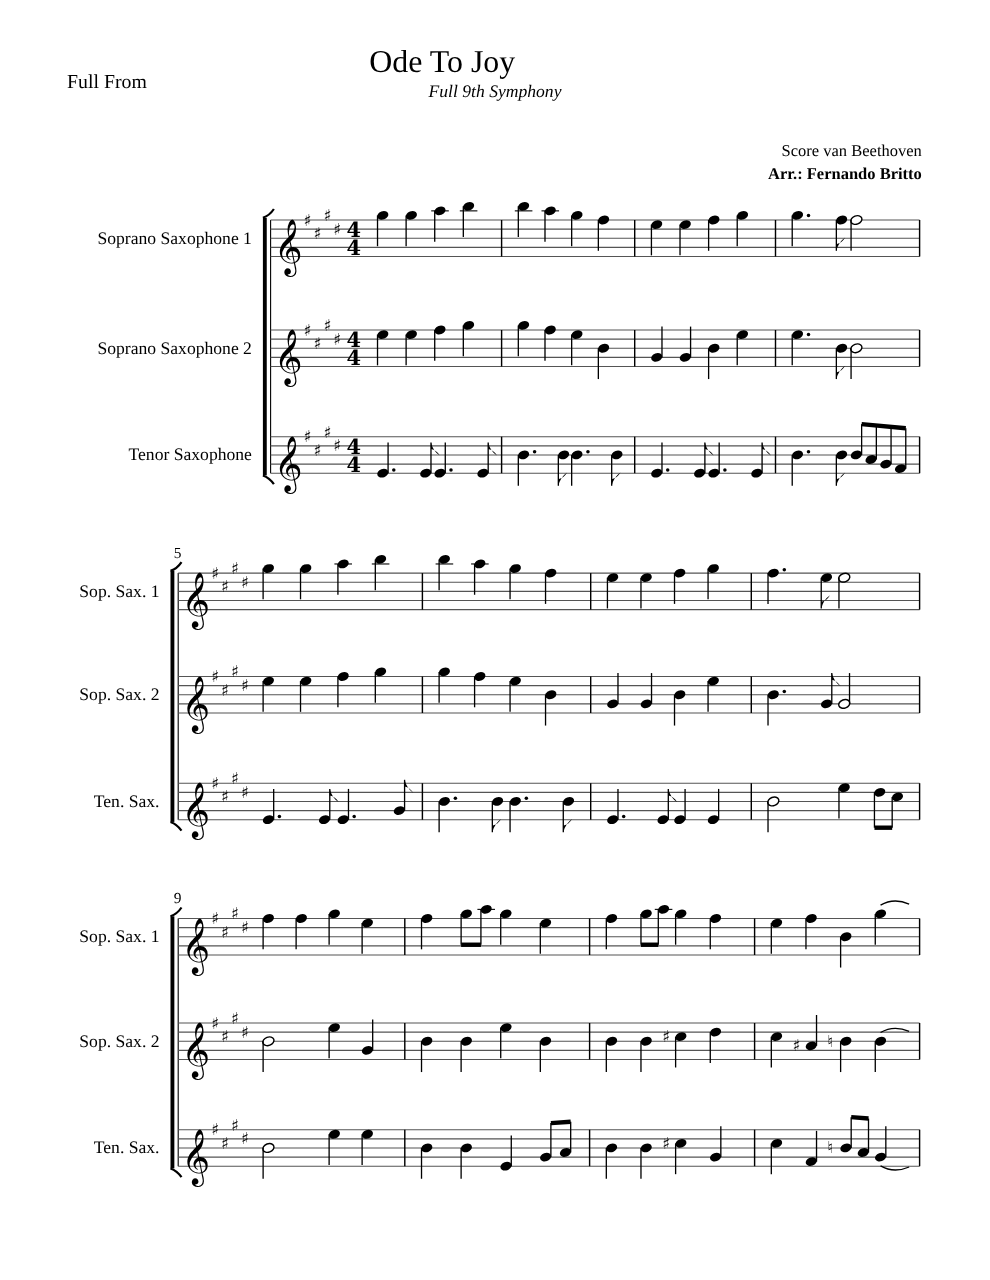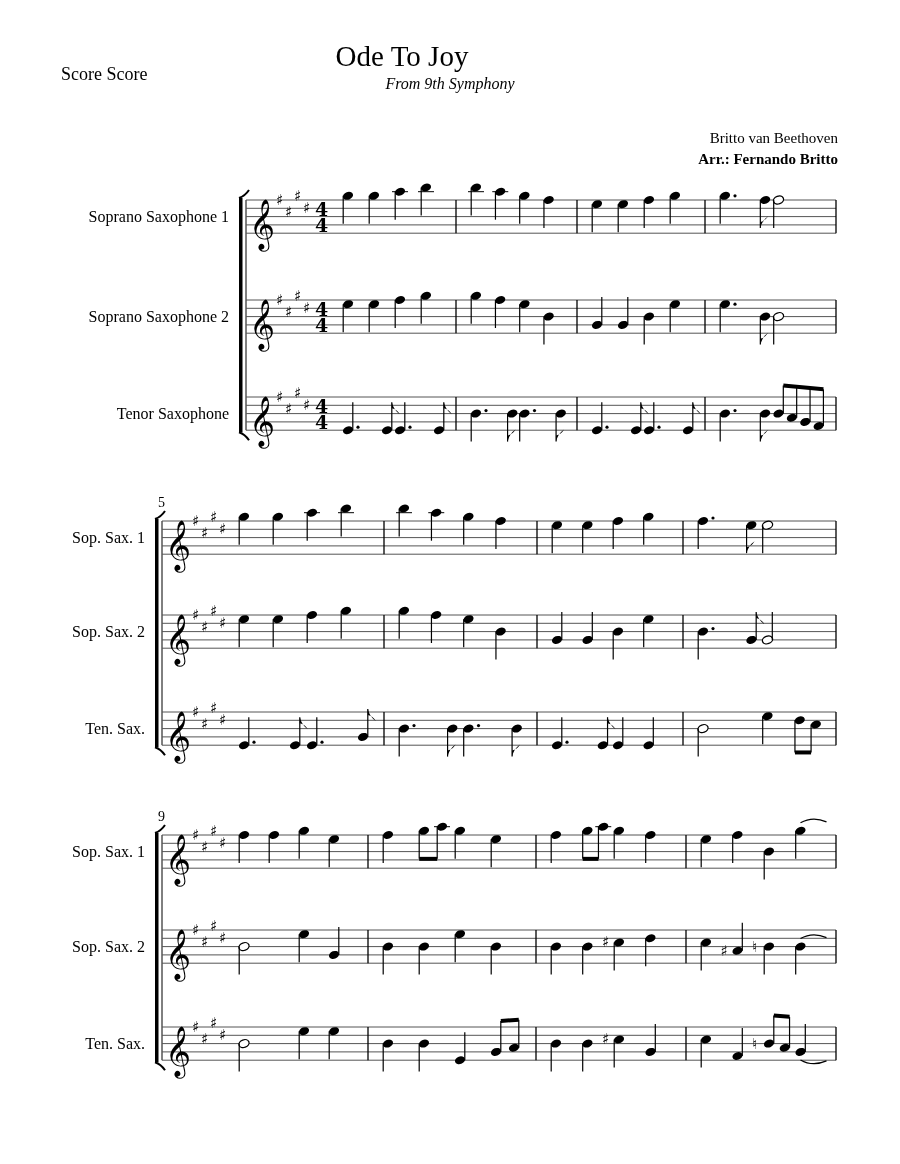--- a/index.html
+++ b/index.html
@@ -10,24 +10,24 @@
   #title { left: 0; width: 804px; text-align: center; top: 40px; font-size: 29px; font-family: "Liberation Serif", serif; }
   #subtitle { left: 0; width: 900px; text-align: center; top: 75px; font-size: 16px; font-style: italic; font-family: "Liberation Serif", serif; }
   #composer { right: 62px; top: 130px; font-size: 15px; font-family: "Liberation Serif", serif; text-align: right; }
   #arranger { right: 62px; top: 151px; font-size: 15px; font-family: "Liberation Serif", serif; text-align: right; font-weight: bold; }
   #score { position: absolute; left: 0; top: 0; }
   .lbl { font-family: "Liberation Serif", serif; font-size: 16px; }
 </style>
 </head>
 <body>
 
-<div class="hdr" id="full-score">Score Score</div>
+<div class="hdr" id="full-score">Full From</div>
 <div class="hdr" id="title">Ode To Joy</div>
-<div class="hdr" id="subtitle">From 9th Symphony</div>
-<div class="hdr" id="composer">Britto van Beethoven</div>
+<div class="hdr" id="subtitle">Full 9th Symphony</div>
+<div class="hdr" id="composer">Score van Beethoven</div>
 <div class="hdr" id="arranger">Arr.: Fernando Britto</div>
 
 <svg id="score" width="900" height="1164" xmlns="http://www.w3.org/2000/svg">
     <g>
       <rect x="239" y="198" width="3.5" height="234.2" fill="#000"></rect>
       <path d="M239 198 q6 -2 10 -8" stroke="#000" stroke-width="2" fill="none"></path>
       <path d="M239 432.2 q6 2 10 8" stroke="#000" stroke-width="2" fill="none"></path>
       <line x1="246" y1="200" x2="246" y2="430.2" stroke="#000" stroke-width="1"></line>
       <g>
         <text x="229" y="221.6" text-anchor="end" class="lbl">Soprano Saxophone 1</text>

